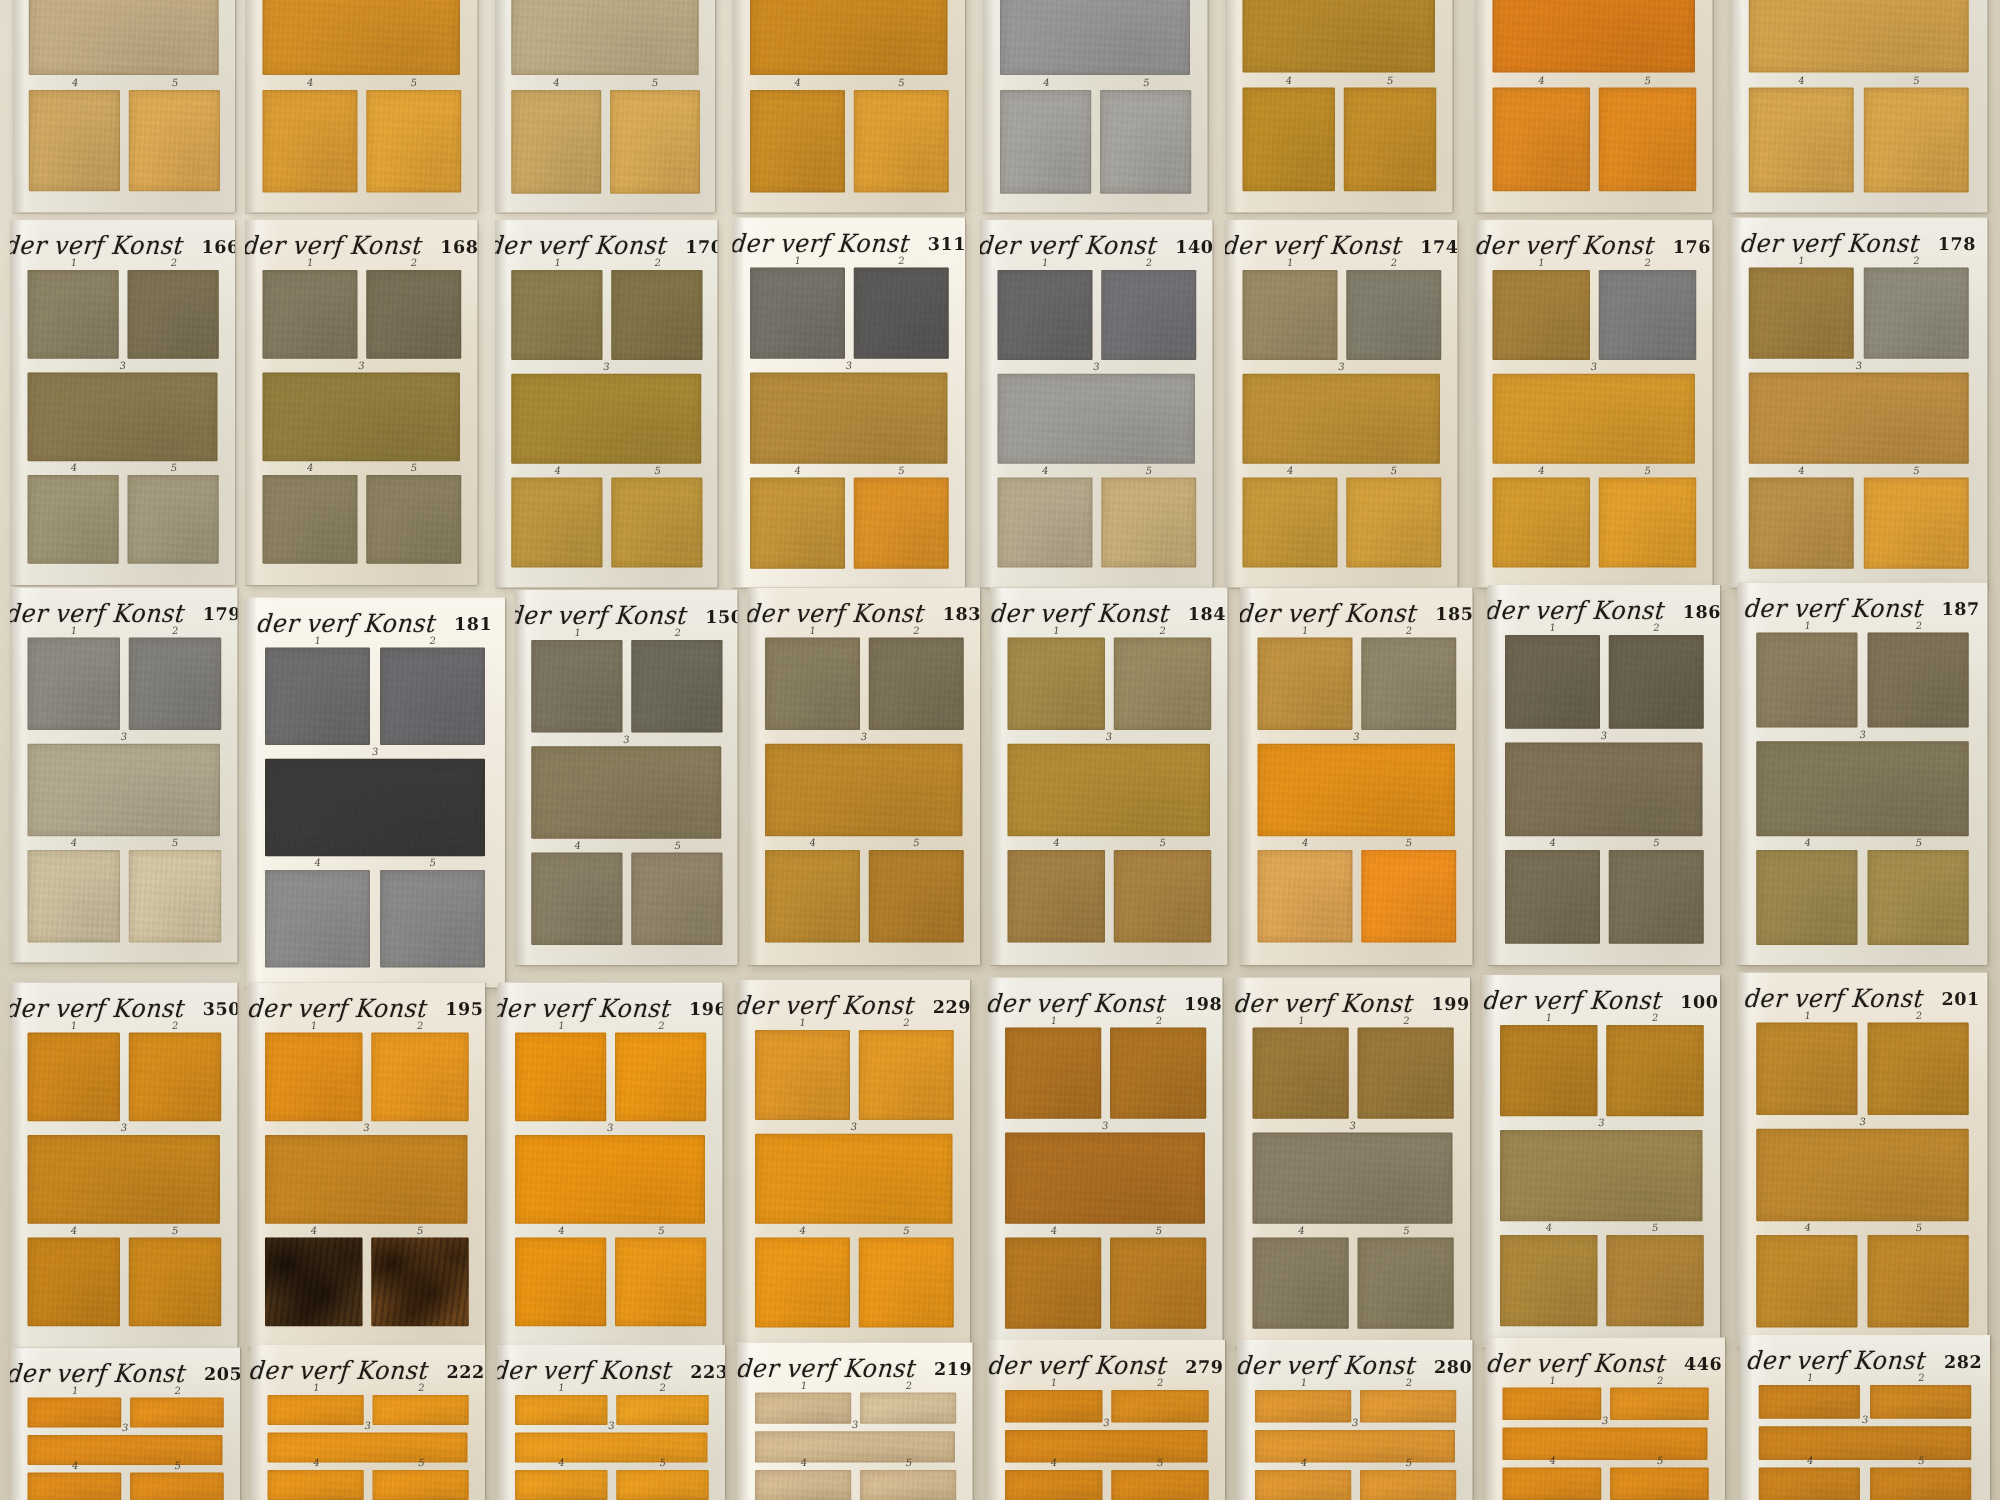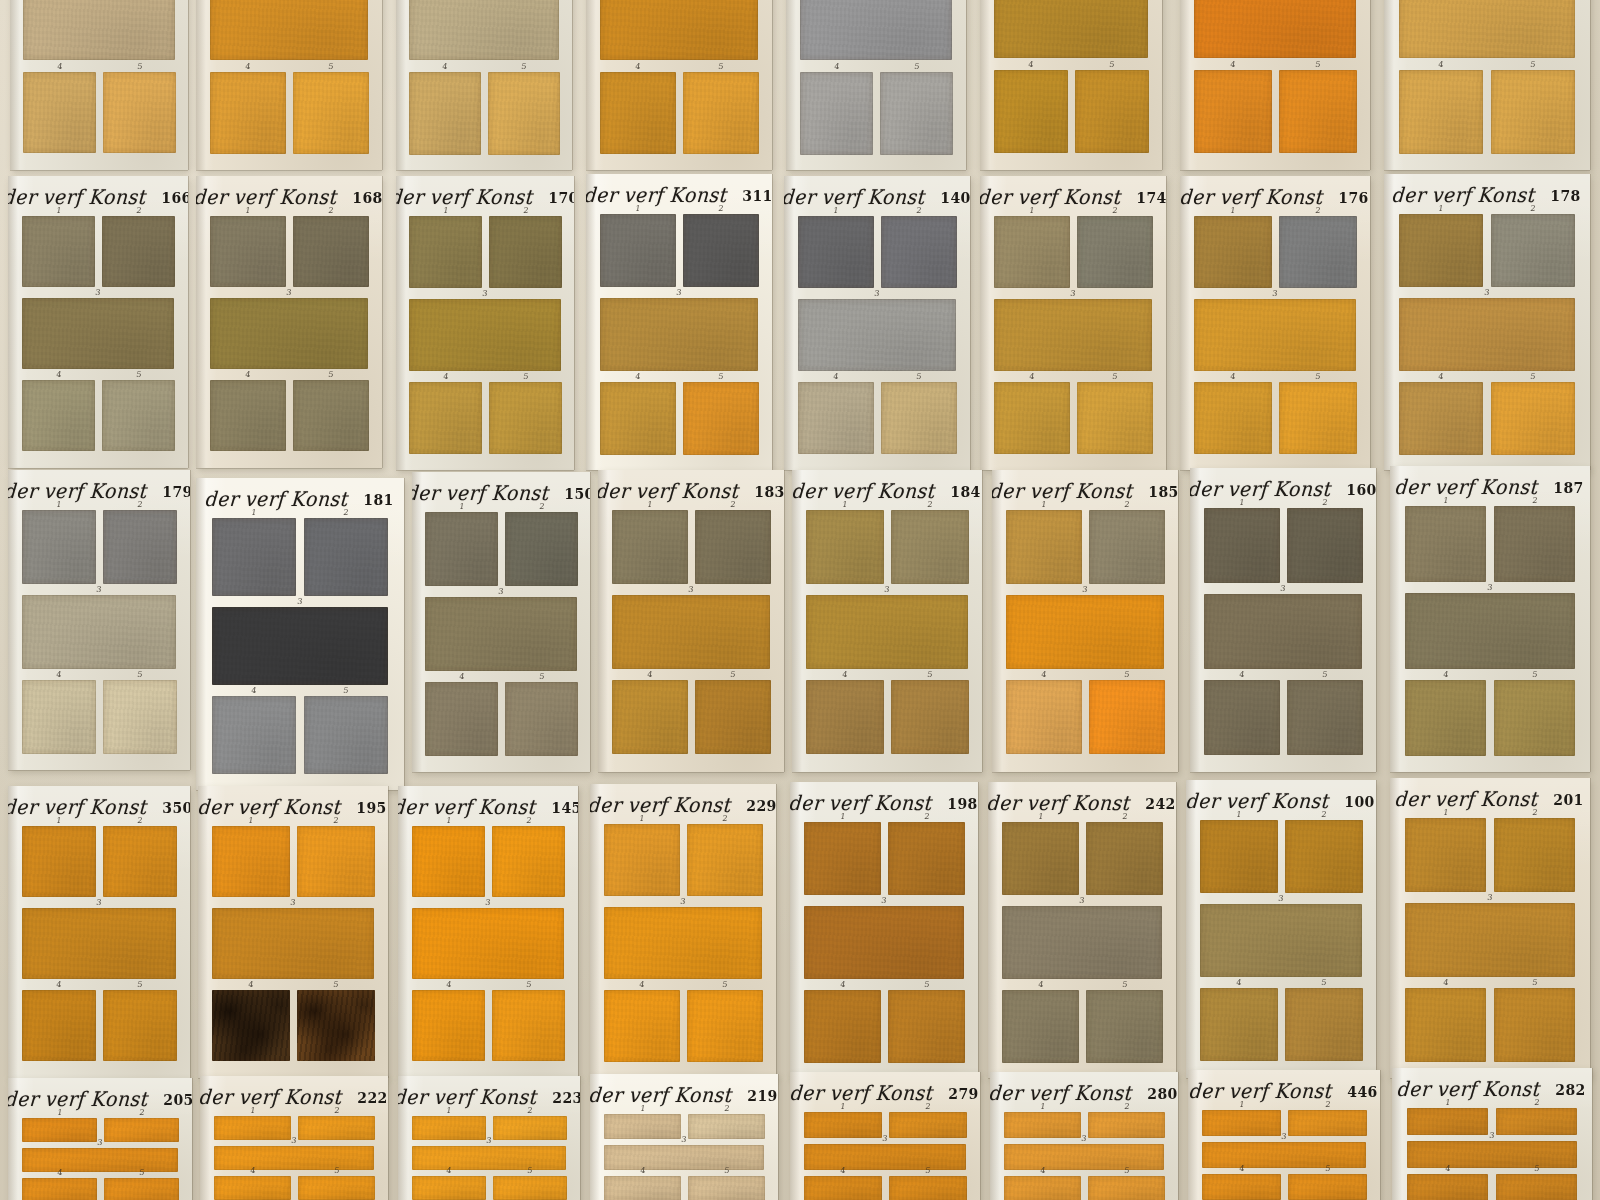--- a/index.html
+++ b/index.html
@@ -620,21 +620,21 @@
       <div class="sw" style="left: 97px; top: 210px; width: 76px; height: 74px; background: rgb(245, 146, 31);">
         <div class="tex"></div>
       </div>
       <div class="idx" style="left: 135px; top: 200px;">5</div>
     </div>
     <div class="card cool" style="left: 1190px; top: 468px; width: 186px; height: 304px;">
       <div class="grain"></div>
       <div class="gutter"></div>
       <div class="title" style="top: 6px;">
         <span class="ttl">der verf Konst</span>
-        <span class="num">160</span>
+        <span class="num">186</span>
       </div>
       <div class="sw" style="left: 14px; top: 40px; width: 76px; height: 75px; background: rgb(110, 102, 82);">
         <div class="tex"></div>
       </div>
       <div class="idx" style="left: 52px; top: 30px;">1</div>
       <div class="sw" style="left: 97px; top: 40px; width: 76px; height: 75px; background: rgb(106, 99, 80);">
         <div class="tex"></div>
       </div>
       <div class="idx" style="left: 135px; top: 30px;">2</div>
       <div class="sw" style="left: 14px; top: 126px; width: 158px; height: 75px; background: rgb(127, 115, 88);">
@@ -732,21 +732,21 @@
       <div class="sw mottle" style="left: 99px; top: 204px; width: 78px; height: 71px; background: rgb(107, 68, 28);">
         <div class="tex"></div>
       </div>
       <div class="idx" style="left: 138px; top: 194px;">5</div>
     </div>
     <div class="card cool" style="left: 398px; top: 786px; width: 180px; height: 292px;">
       <div class="grain"></div>
       <div class="gutter"></div>
       <div class="title" style="top: 6px;">
         <span class="ttl">der verf Konst</span>
-        <span class="num">145</span>
+        <span class="num">196</span>
       </div>
       <div class="sw" style="left: 14px; top: 40px; width: 73px; height: 71px; background: rgb(239, 150, 18);">
         <div class="tex"></div>
       </div>
       <div class="idx" style="left: 50.5px; top: 30px;">1</div>
       <div class="sw" style="left: 94px; top: 40px; width: 73px; height: 71px; background: rgb(240, 154, 21);">
         <div class="tex"></div>
       </div>
       <div class="idx" style="left: 130.5px; top: 30px;">2</div>
       <div class="sw" style="left: 14px; top: 122px; width: 152px; height: 71px; background: rgb(239, 150, 18);">
@@ -816,21 +816,21 @@
       <div class="sw" style="left: 98px; top: 208px; width: 77px; height: 73px; background: rgb(189, 126, 36);">
         <div class="tex"></div>
       </div>
       <div class="idx" style="left: 136.5px; top: 198px;">5</div>
     </div>
     <div class="card warm" style="left: 988px; top: 782px; width: 188px; height: 296px;">
       <div class="grain"></div>
       <div class="gutter"></div>
       <div class="title" style="top: 6px;">
         <span class="ttl">der verf Konst</span>
-        <span class="num">242</span>
+        <span class="num">199</span>
       </div>
       <div class="sw" style="left: 14px; top: 40px; width: 77px; height: 73px; background: rgb(157, 123, 58);">
         <div class="tex"></div>
       </div>
       <div class="idx" style="left: 52.5px; top: 30px;">1</div>
       <div class="sw" style="left: 98px; top: 40px; width: 77px; height: 73px; background: rgb(155, 122, 59);">
         <div class="tex"></div>
       </div>
       <div class="idx" style="left: 136.5px; top: 30px;">2</div>
       <div class="sw" style="left: 14px; top: 124px; width: 160px; height: 73px; background: rgb(140, 129, 105);">

